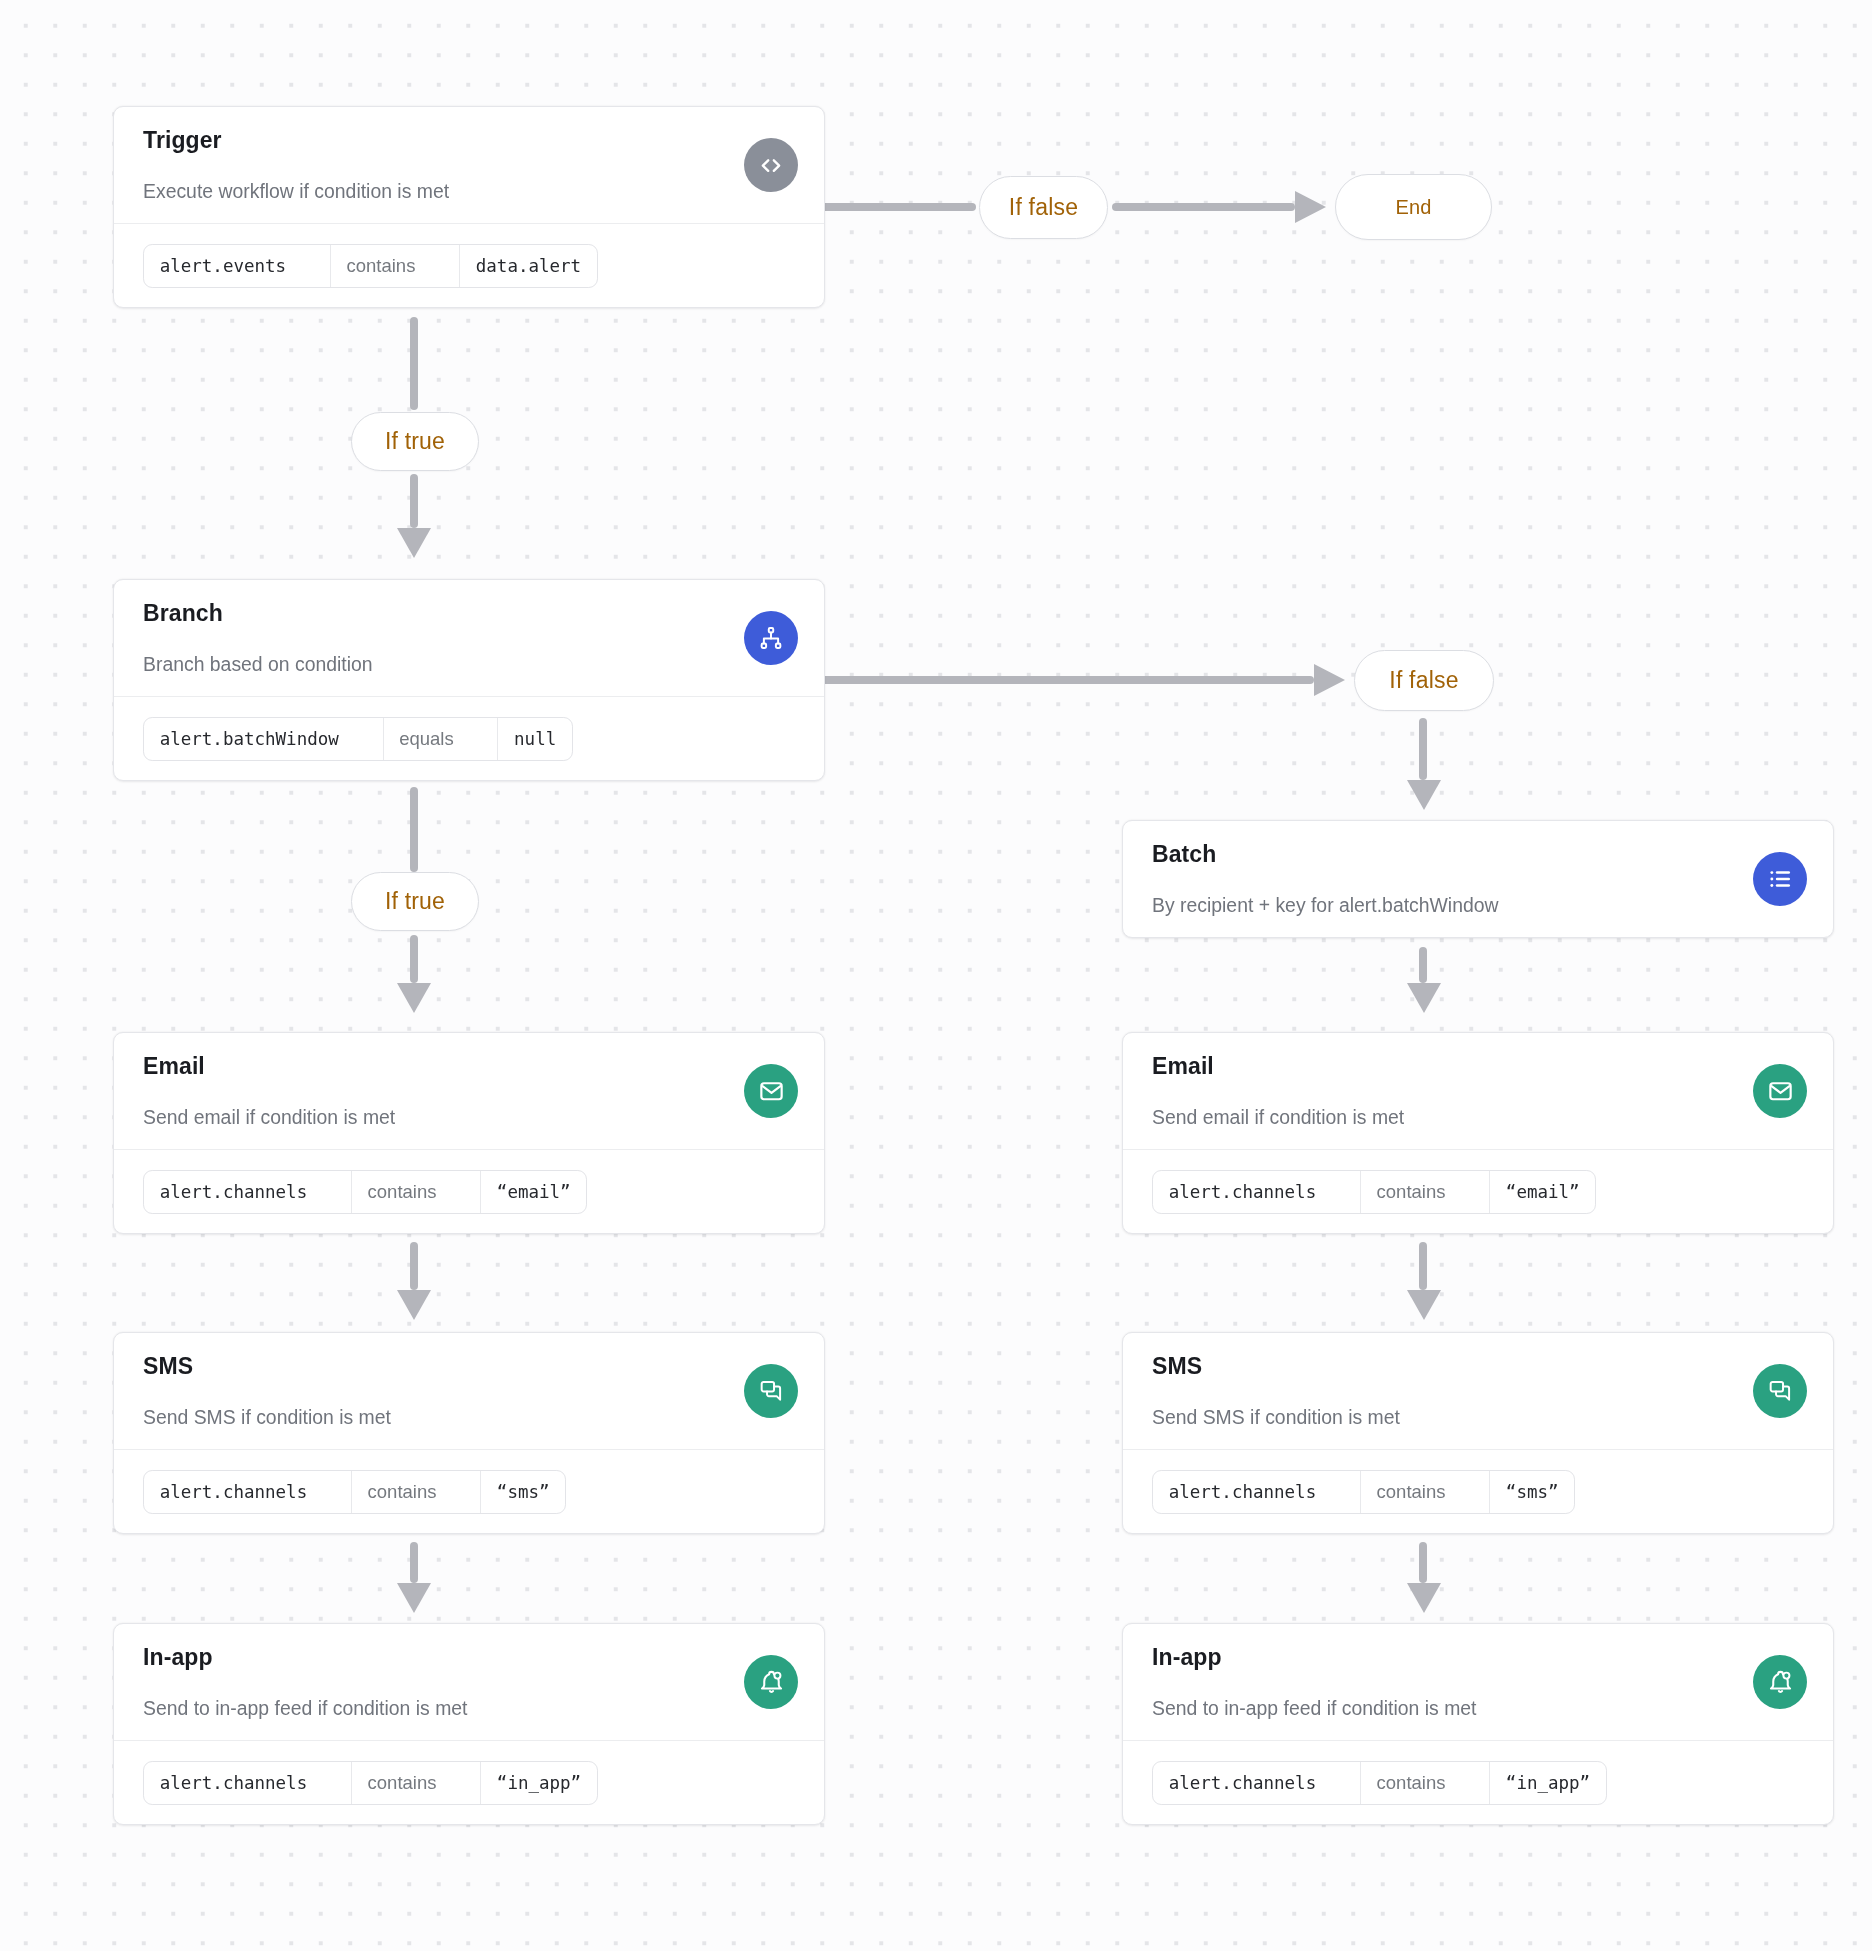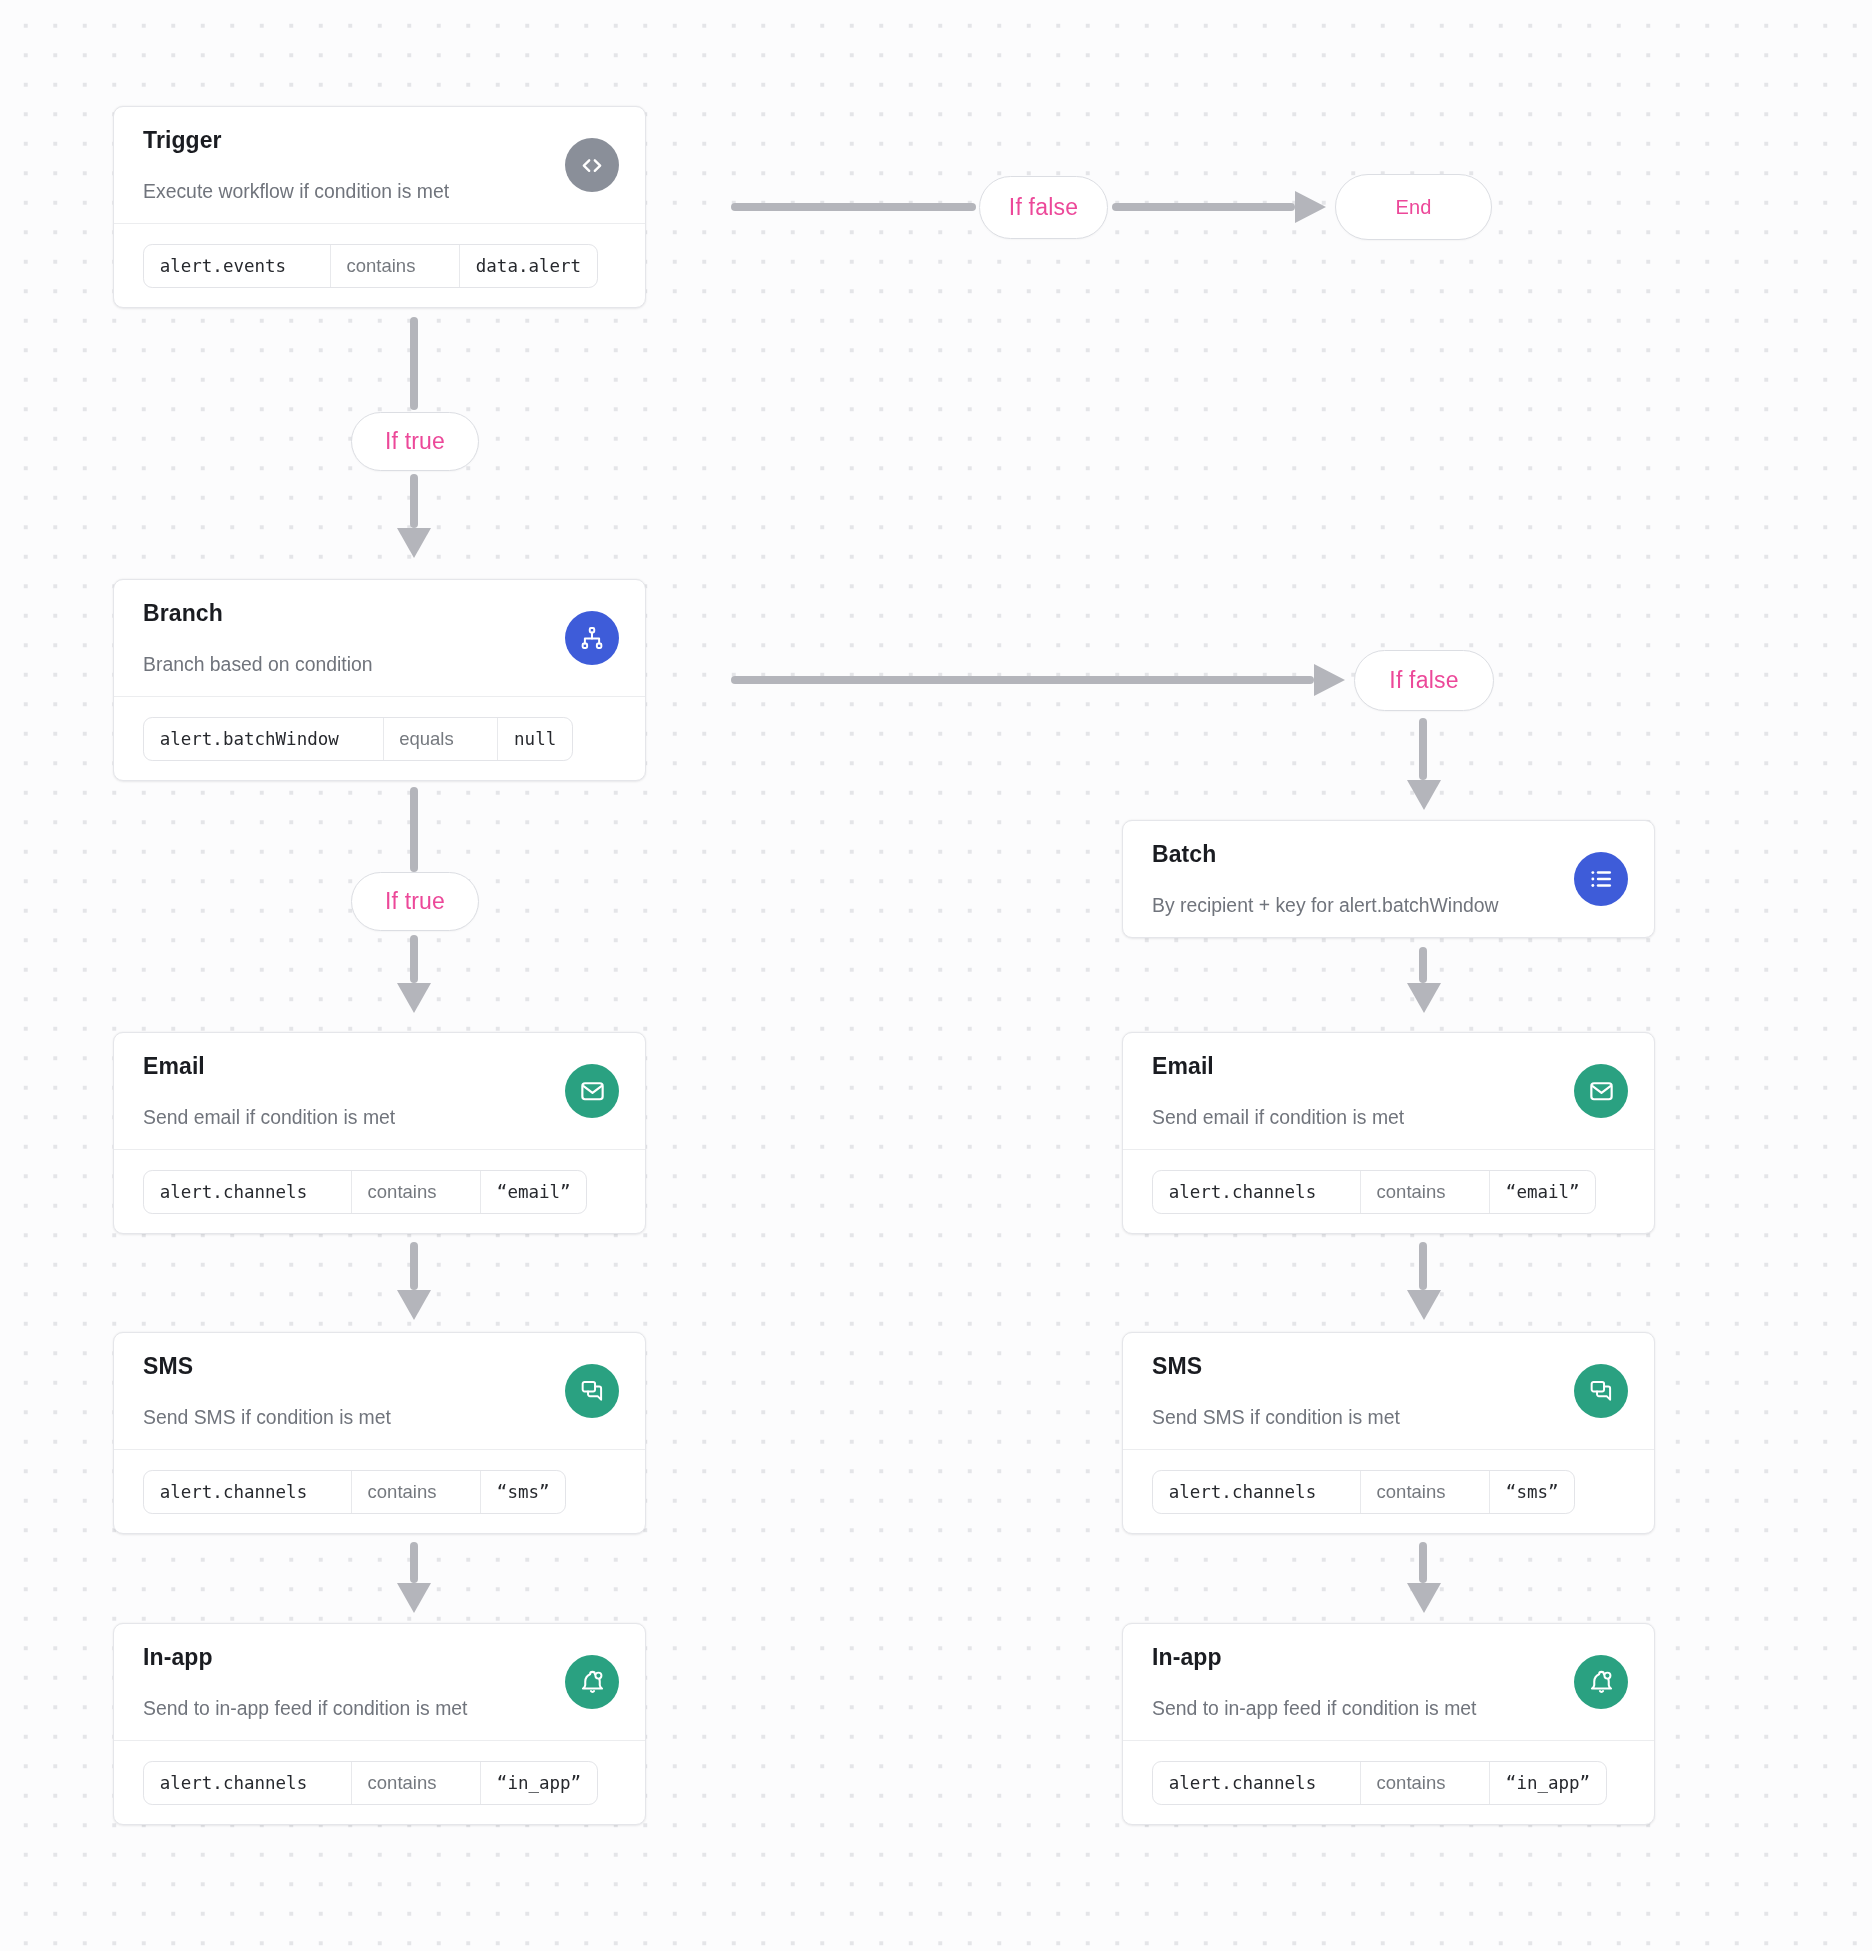--- a/index.html
+++ b/index.html
@@ -7,21 +7,21 @@
   body { font-family:"Liberation Sans", sans-serif; }
 
   .canvas{
     position:relative; width:1873px; height:1952px; overflow:hidden;
     background-color:#FCFCFD;
     background-image:radial-gradient(circle, #E4E5E8 2.1px, transparent 2.4px);
     background-size:29.5px 29.5px; background-position:11px 11px;
   }
 
   .card{
-    position:absolute; width:533px; background:#FFFFFF;
+    position:absolute; width:712px; background:#FFFFFF;
     border:0.9px solid #E5E6EA; border-radius:10px;
     box-shadow:0 0.9px 2.8px rgba(22,26,33,.05), 0 0.9px 1.8px rgba(22,26,33,.04);
   }
   .card-header{
     display:flex; align-items:center; justify-content:space-between;
     height:116px; padding:0 26px 0 29px;
   }
   .card-titles{ display:flex; flex-direction:column; }
   .card-title{ font-size:23px; font-weight:700; color:#1A1C21; letter-spacing:0.1px; }
   .card-subtitle{ font-size:19.4px; color:#70747C; margin-top:26px; }
@@ -46,21 +46,21 @@
   .chip .mono{
     font-family:"DejaVu Sans Mono","Liberation Mono",monospace;
     font-size:17.5px; color:#26282D;
   }
   .chip .op{ font-size:18.5px; color:#75797F; }
 
   .pill{
     position:absolute; background:#FFFFFF;
     border:1.4px solid #DCDEE3; border-radius:922px;
     display:flex; align-items:center; justify-content:center;
-    font-size:23px; color:#ec4899; letter-spacing:0.2px;
+    font-size:23px; color:#a16207; letter-spacing:0.2px;
     box-shadow:0 0.9px 1.8px rgba(22,26,33,.03);
   }
   .pill.end{ font-size:20px; }
 
   .hline,.vline{ position:absolute; background:#B4B5BB; border-radius:4.6px; }
   .hline{ height:8.3px; } .vline{ width:8.3px; }
   .head-down{
     position:absolute; width:0; height:0;
     border-left:17.5px solid transparent; border-right:17.5px solid transparent;
     border-top:30px solid #B4B5BB;

